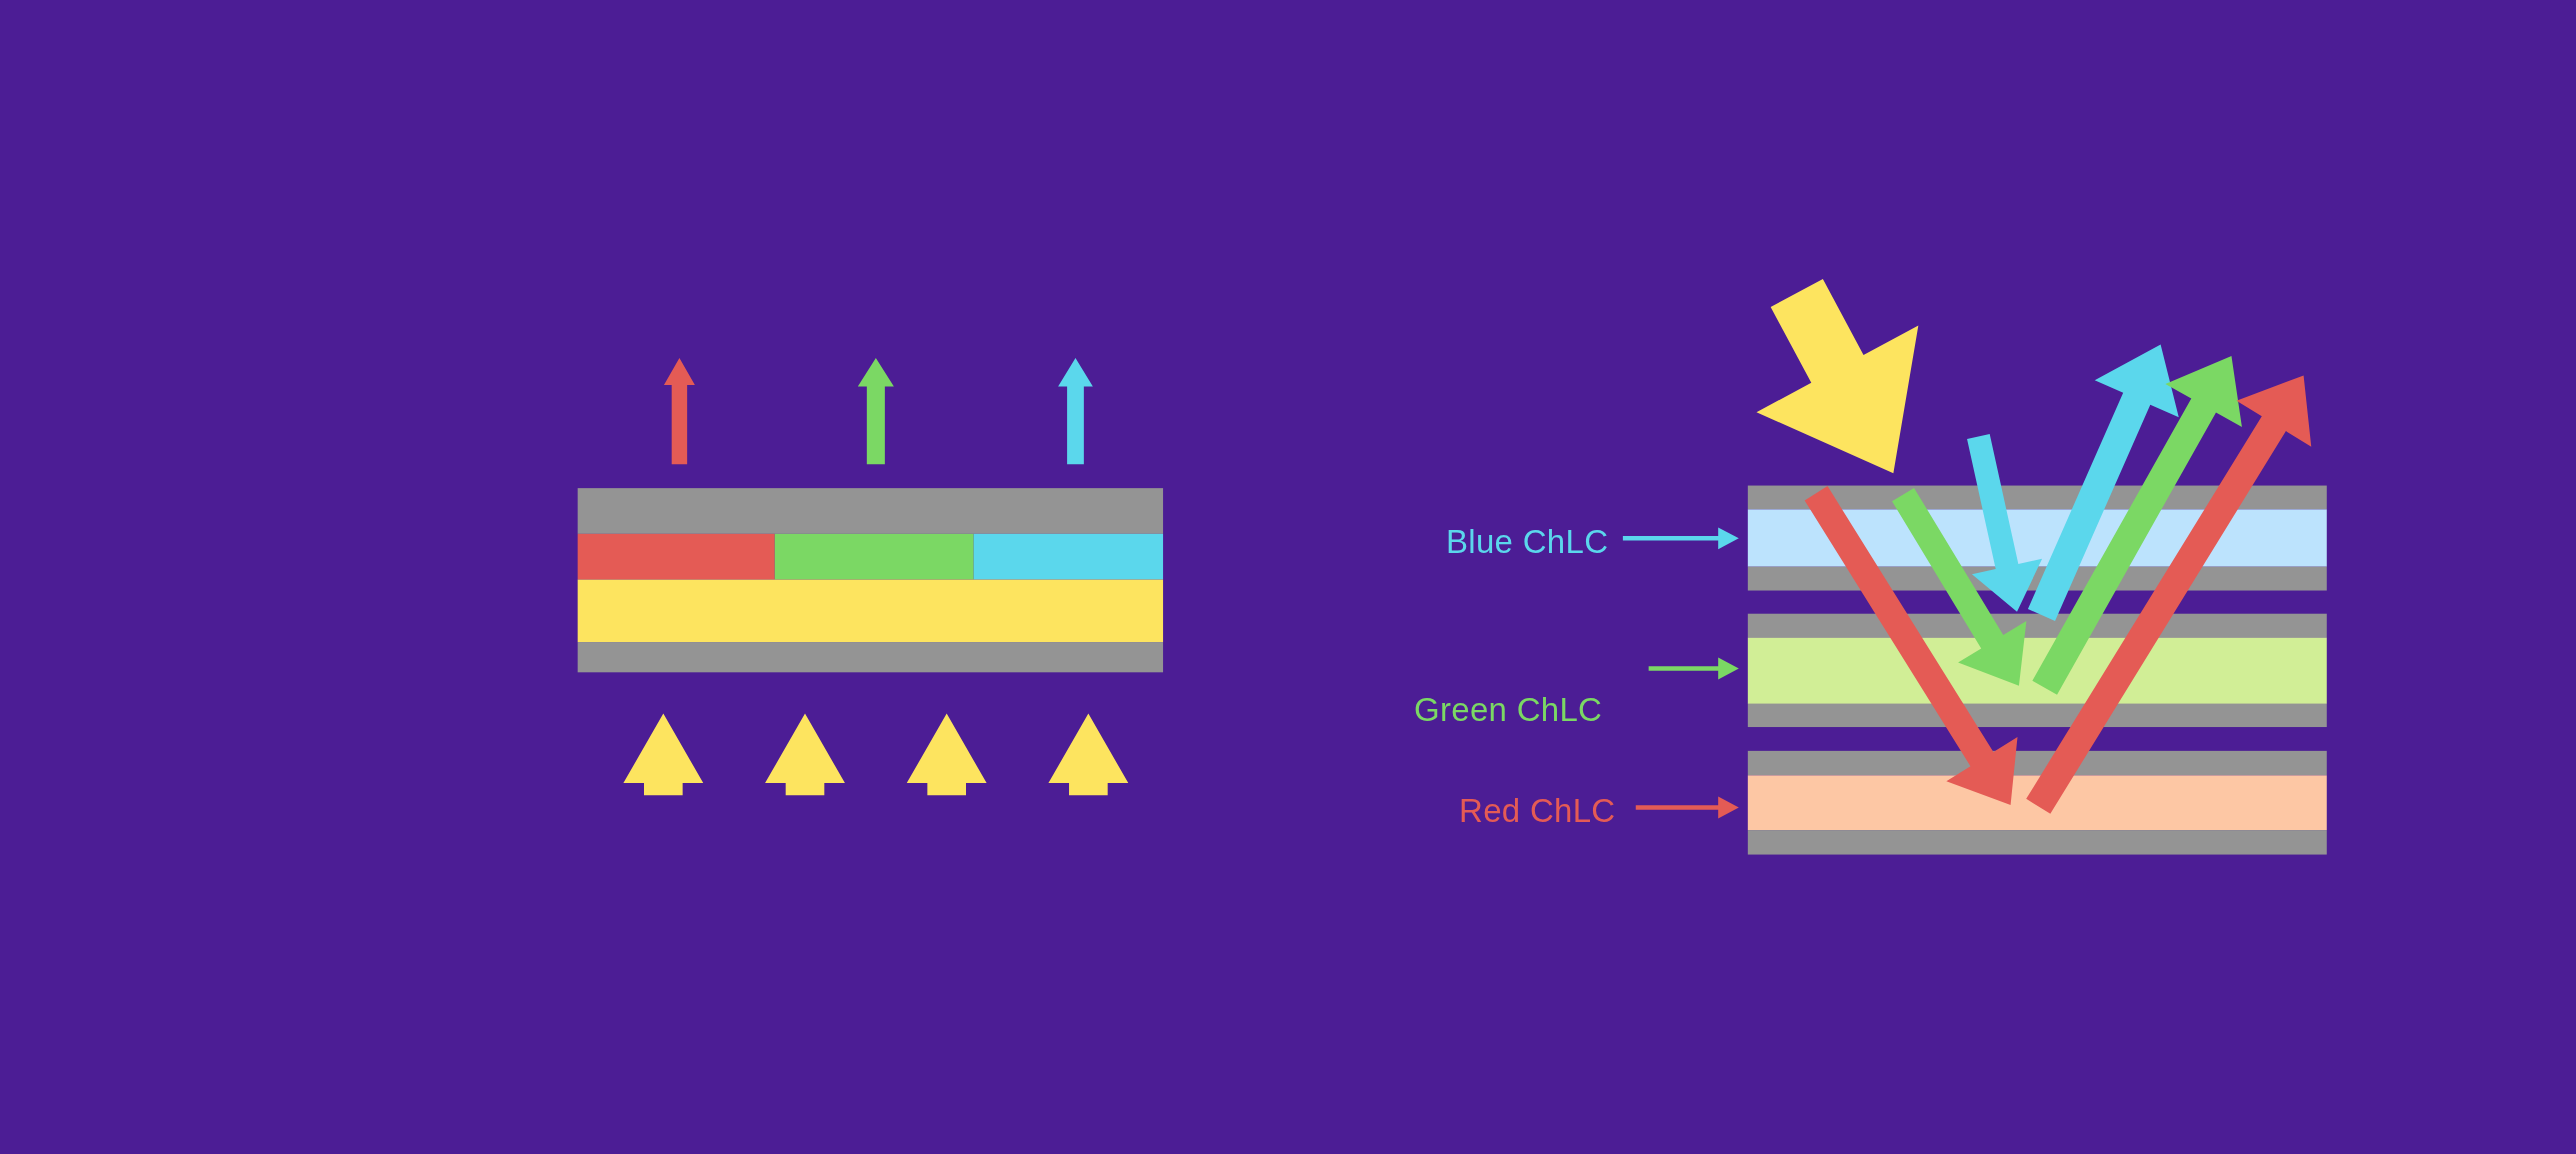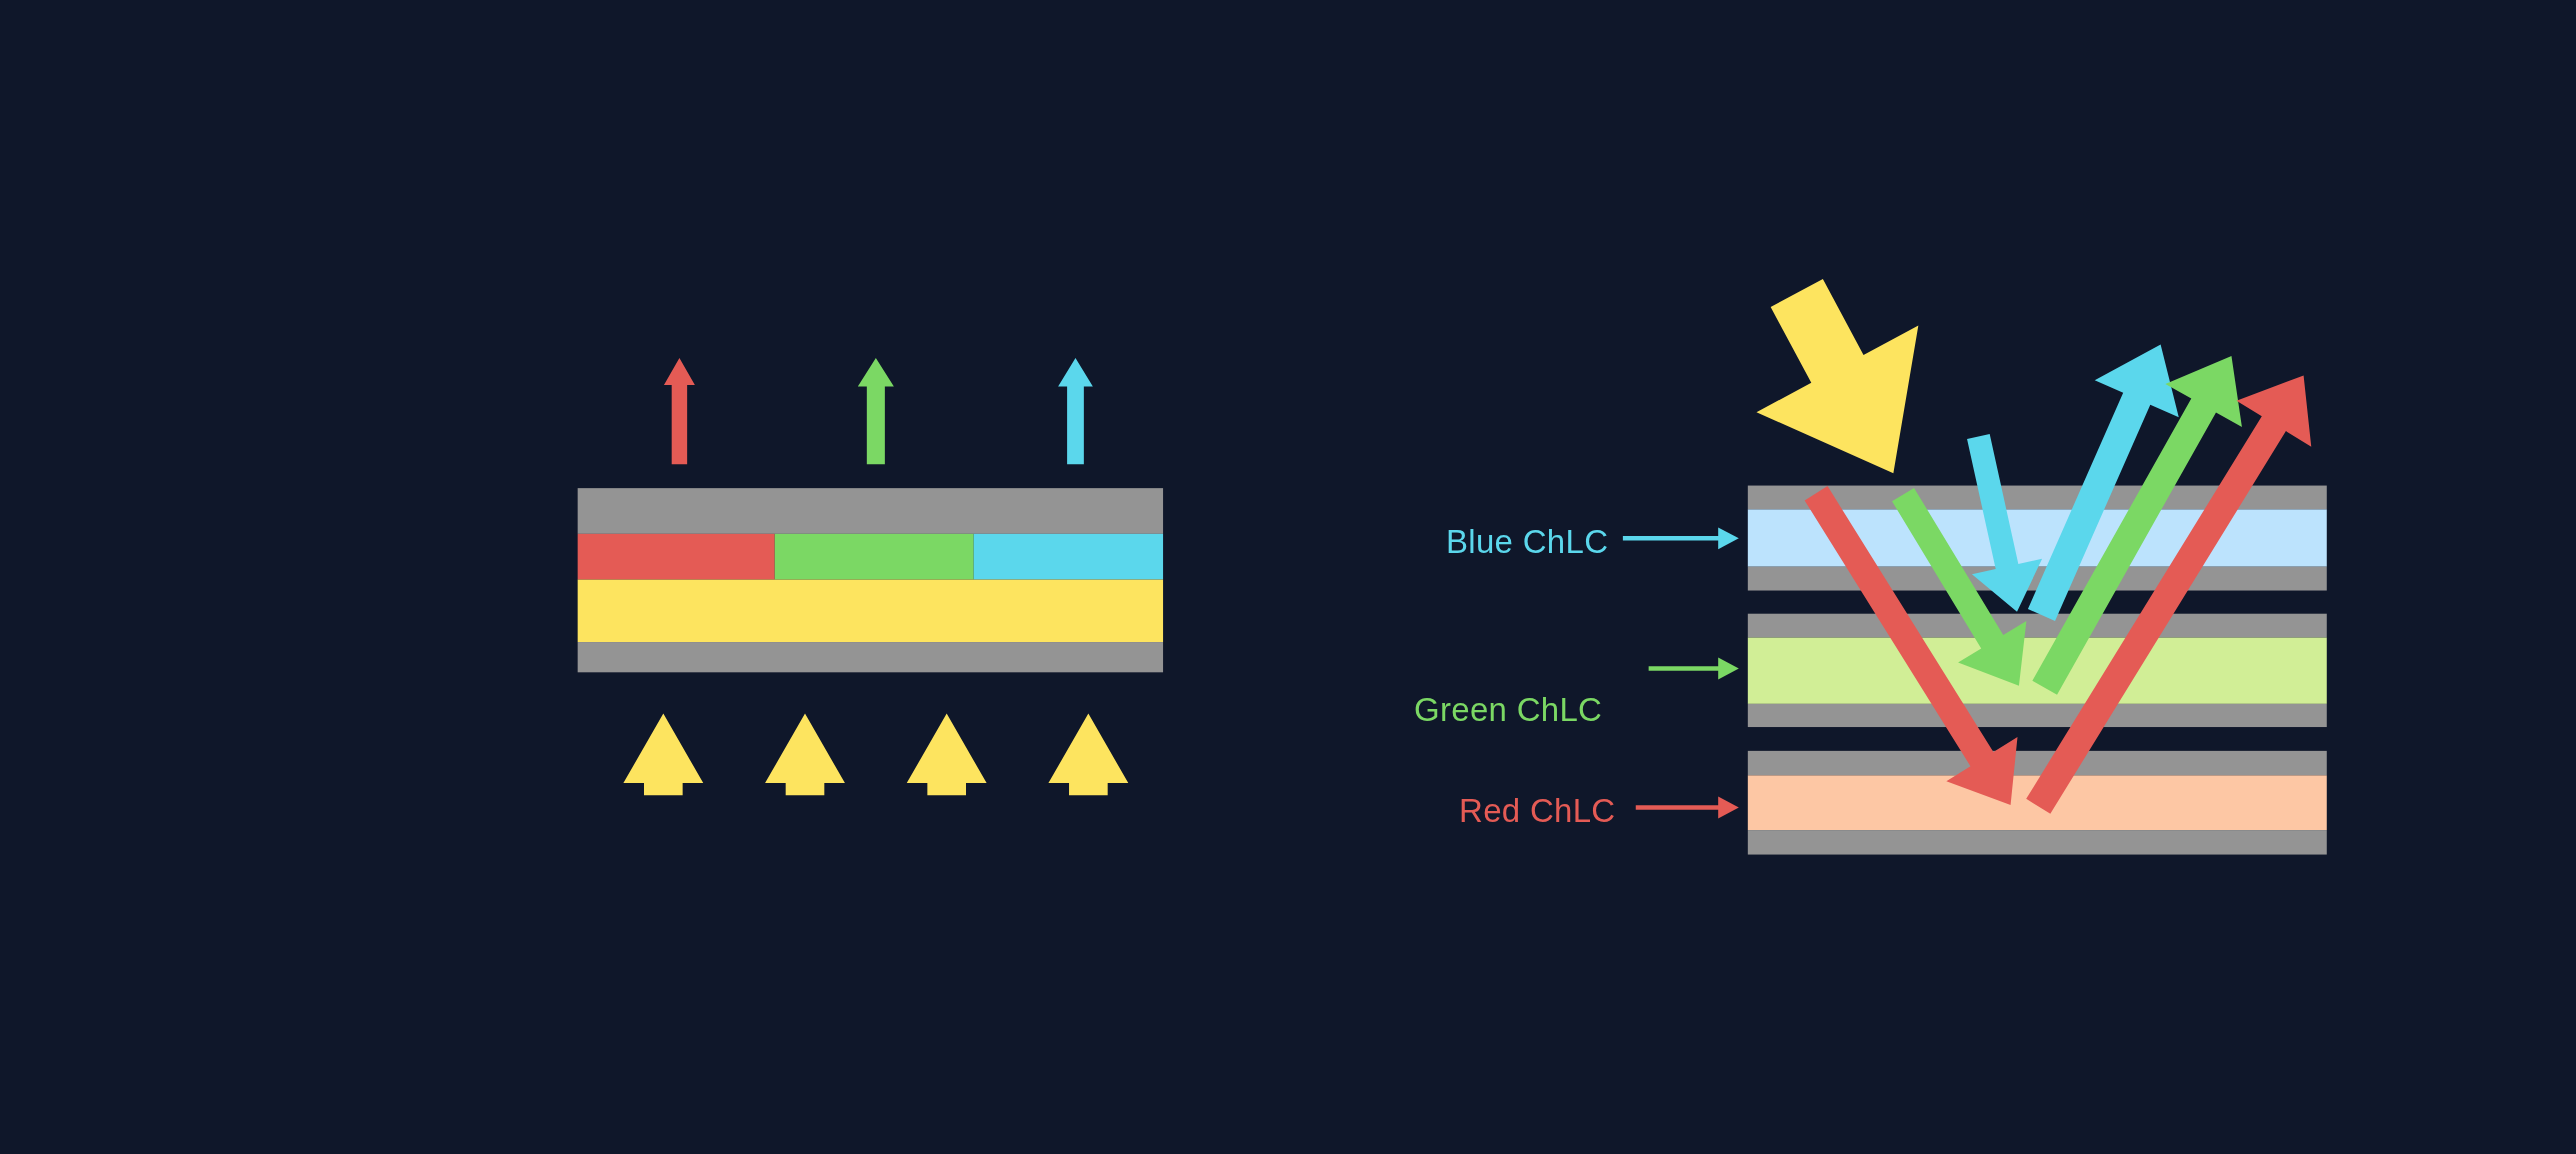--- a/index.html
+++ b/index.html
@@ -10,21 +10,21 @@
   body {
     width: 2576px;
     height: 1154px;
     overflow: hidden;
     font-family: "Liberation Sans", sans-serif;
   }
   #stage {
     position: relative;
     width: 2576px;
     height: 1154px;
-    background: #0f172a;
+    background: #4c1d95;
   }
   #stage svg.layer {
     position: absolute;
     top: 0;
     left: 0;
     width: 2576px;
     height: 1154px;
   }
   .label-text {
     position: absolute;

